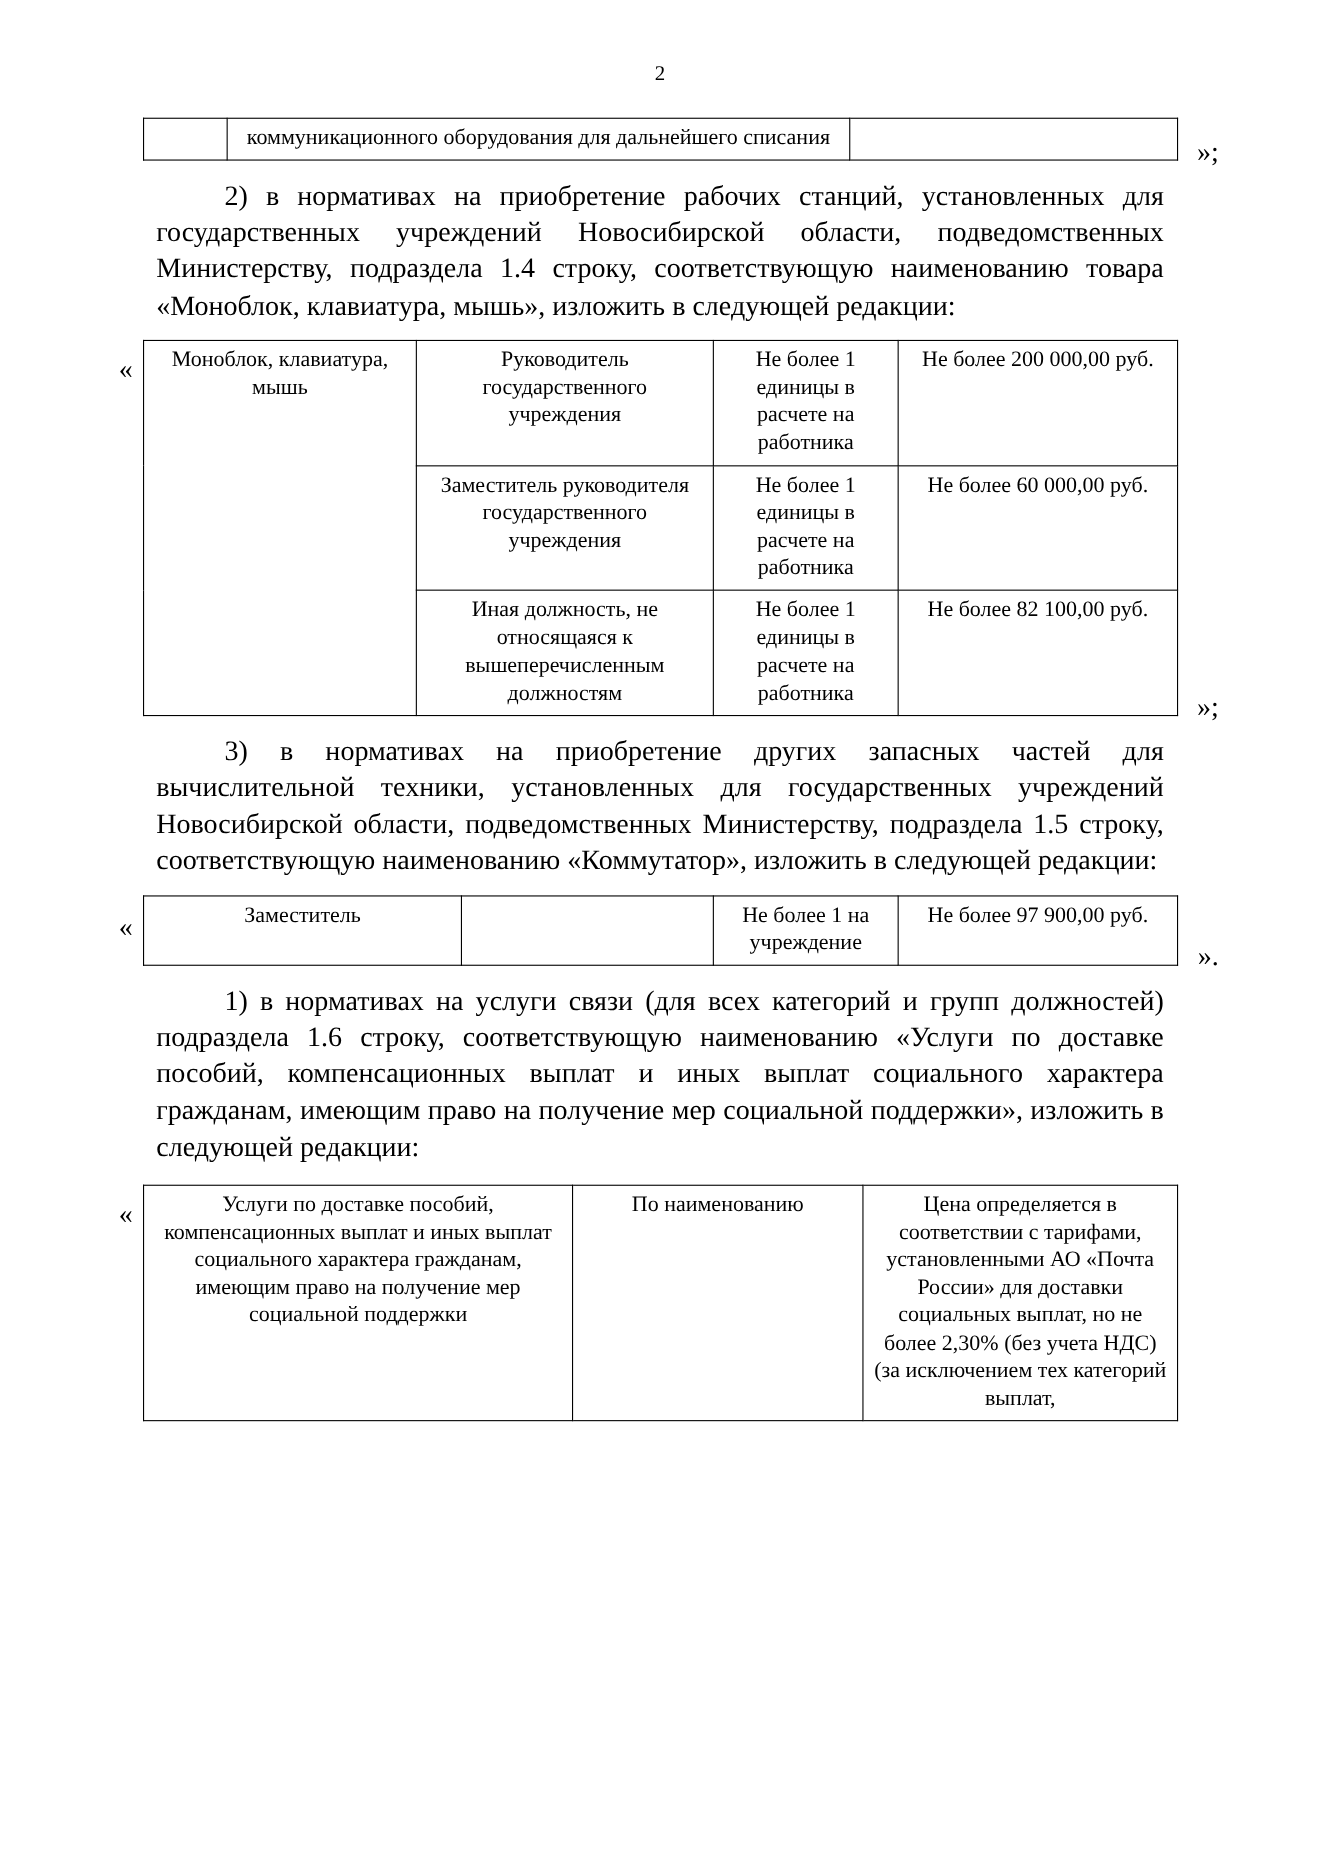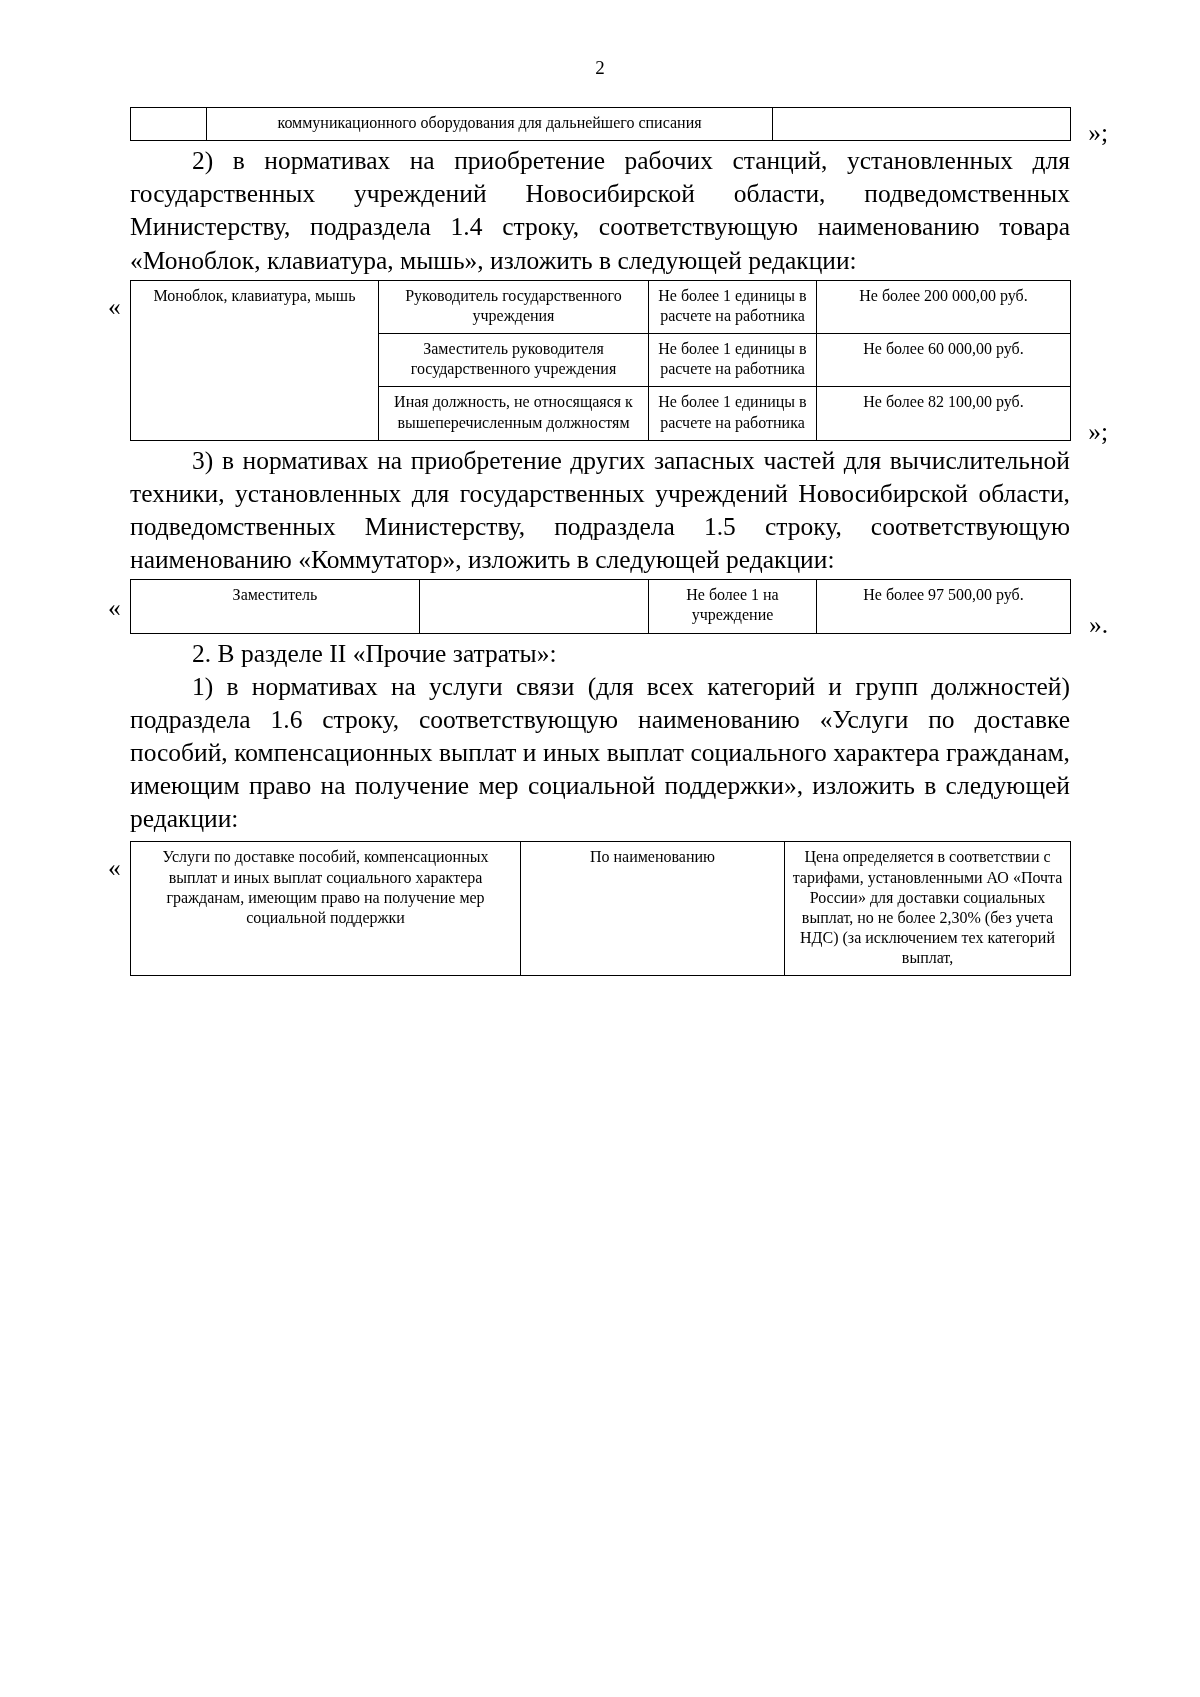--- a/index.html
+++ b/index.html
@@ -28,21 +28,21 @@
     padding-top: 58px;
     line-height: 1;
   }
   .content {
     margin: 0 auto;
     width: 940px;
     padding-top: 30px;
   }
   
   p.para {
-    margin: 0;
+    margin: 12px;
     font-size: 25.5px;
     line-height: 1.30;
     text-align: justify;
     text-indent: 62px;
     hyphens: none;
   }
   p.para.tight { text-align: justify; text-align-last: left; }
   
   .tbl-wrap {
     position: relative;
@@ -62,21 +62,21 @@
   }
   table.doc {
     border-collapse: collapse;
     width: 100%;
     table-layout: fixed;
   }
   table.doc td {
     border: 1.6px solid #000;
     vertical-align: top;
     text-align: center;
-    font-size: 16px;
+    font-size: 20px;
     line-height: 1.26;
     padding: 5px 7px 7px 7px;
   }
   td.blank { padding: 0; }
   
   .sp6 { height: 6px; }
   .sp3 { height: 3px; }
 </style>
 </head>
 <body>
@@ -155,30 +155,29 @@
           <col style="width:289px">
           <col style="width:229px">
           <col style="width:168px">
           <col style="width:254px">
         </colgroup>
         <tbody>
           <tr>
             <td>Заместитель</td>
             <td class="blank"></td>
             <td>Не более 1 на учреждение</td>
-            <td>Не более 97 500,00 руб.</td>
+            <td>Не более 97 900,00 руб.</td>
           </tr>
         </tbody>
       </table>
       <span class="guill-right" style="bottom:-4px;">».</span>
     </div>
 
     <div class="sp3"></div>
 
-    <p class="para" style="text-align:left;">2. В разделе II «Прочие затраты»:</p>
 
     <p class="para tight">1) в нормативах на услуги связи (для всех категорий и групп должностей) подраздела 1.6 строку, соответствующую наименованию «Услуги по доставке пособий, компенсационных выплат и иных выплат социального характера гражданам, имеющим право на получение мер социальной поддержки», изложить в следующей редакции:</p>
 
     <div class="sp6"></div>
 
     <div class="tbl-wrap">
       <span class="guill-left" style="top:14px;">«</span>
       <table class="doc">
         <colgroup>
           <col style="width:390px">

